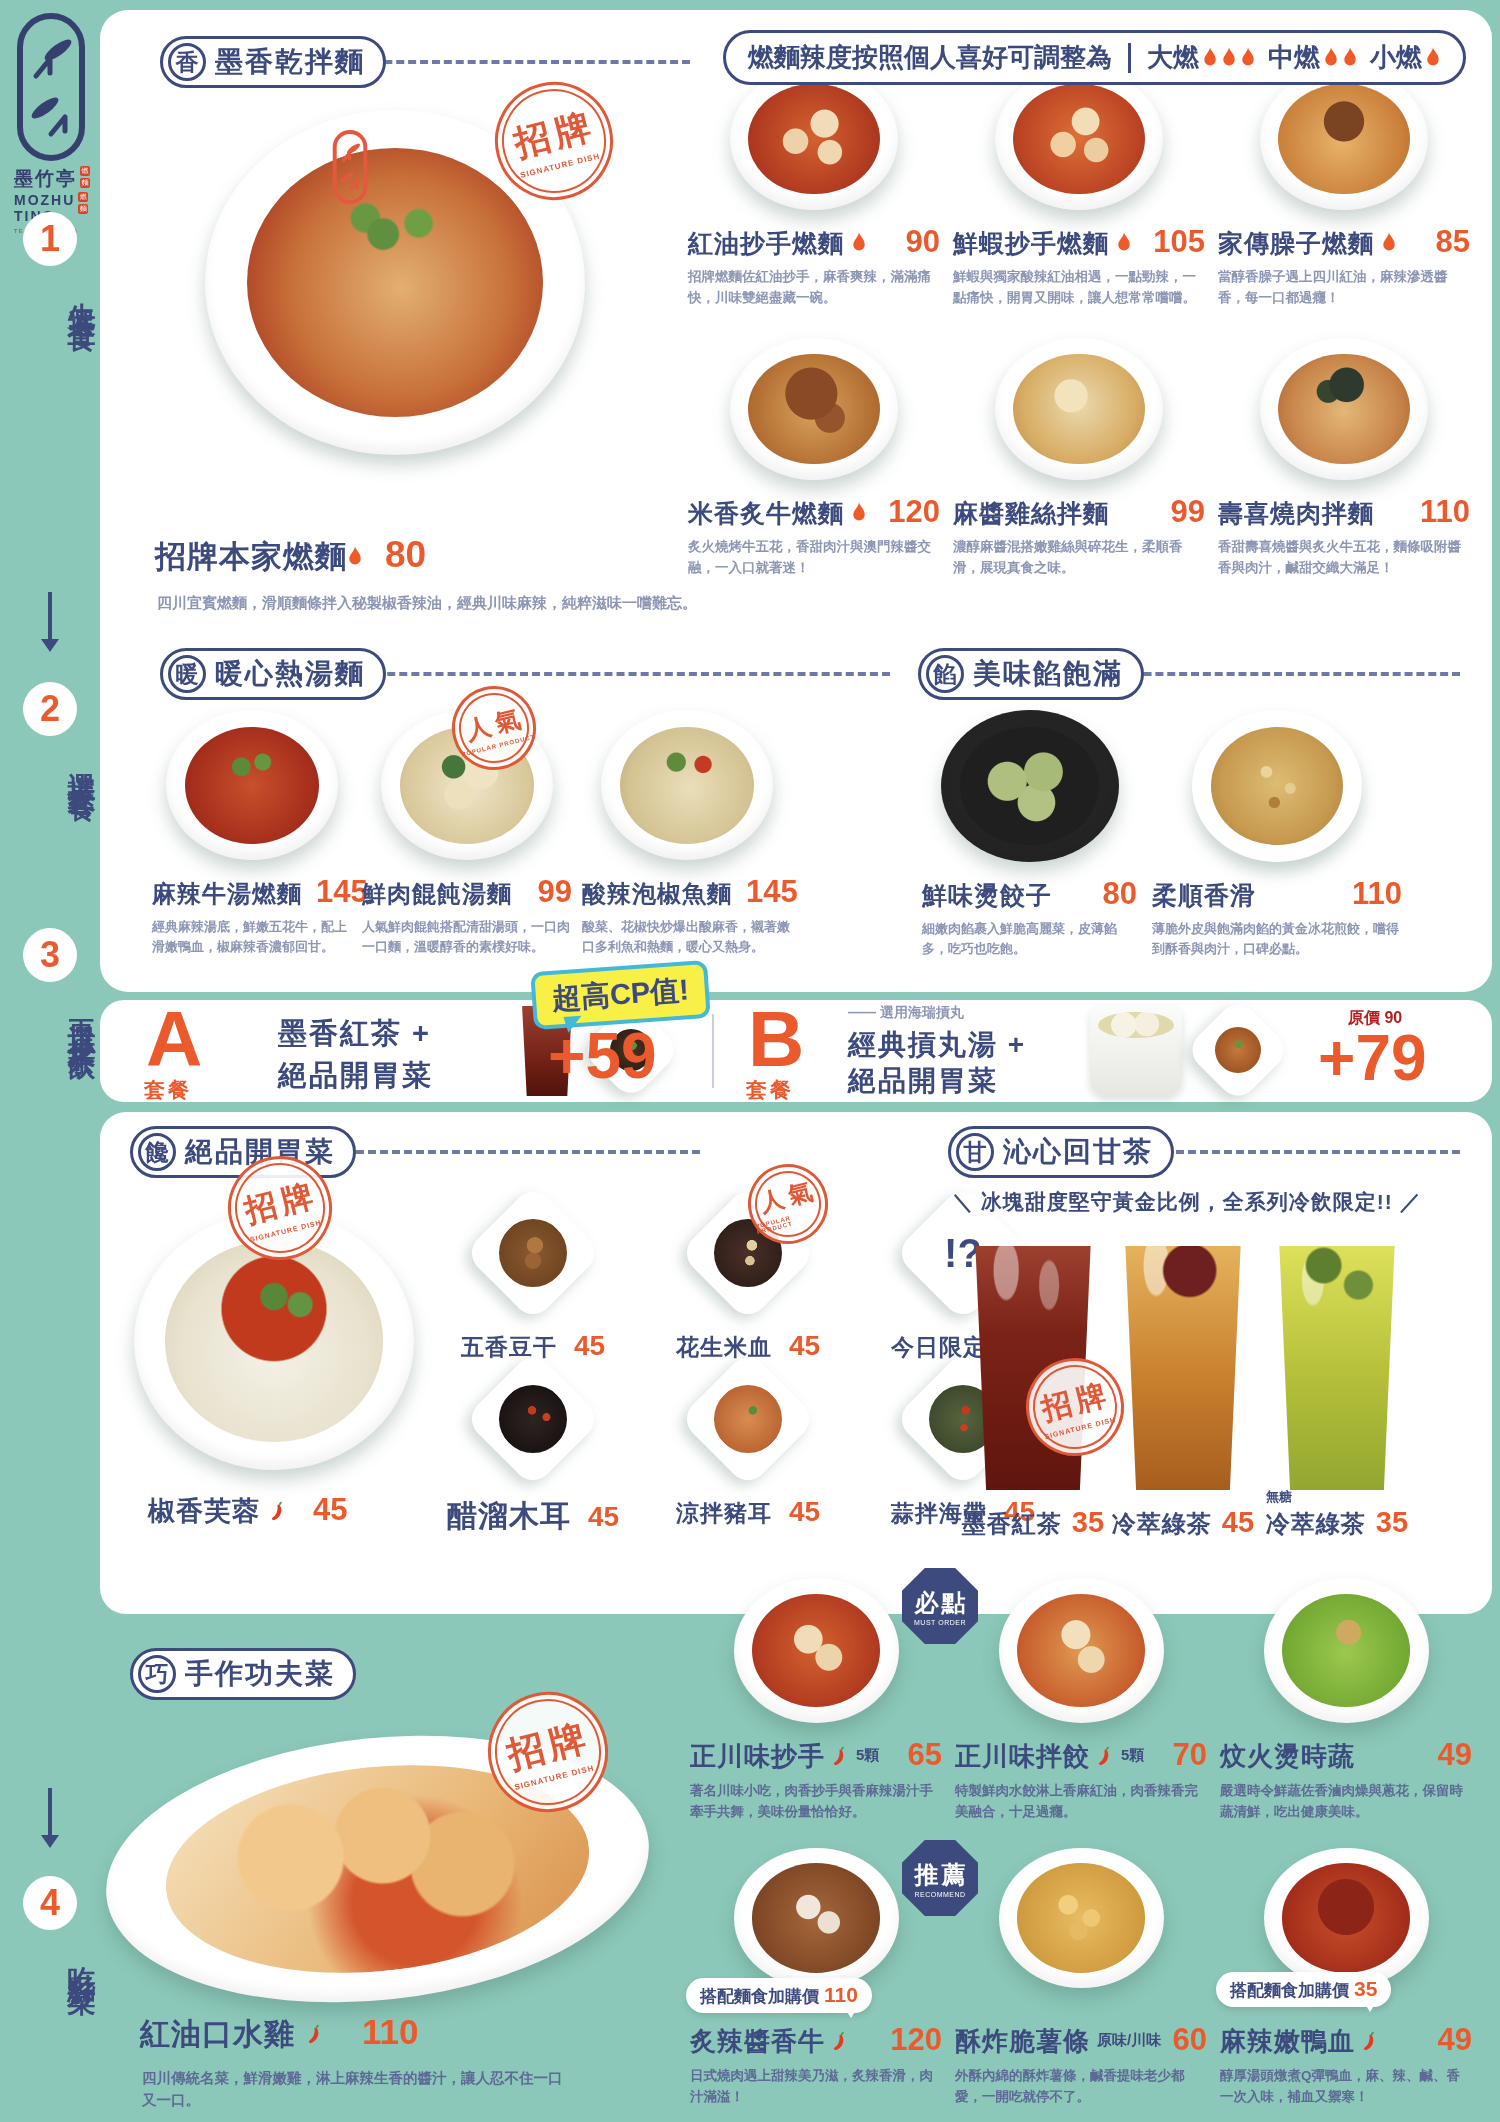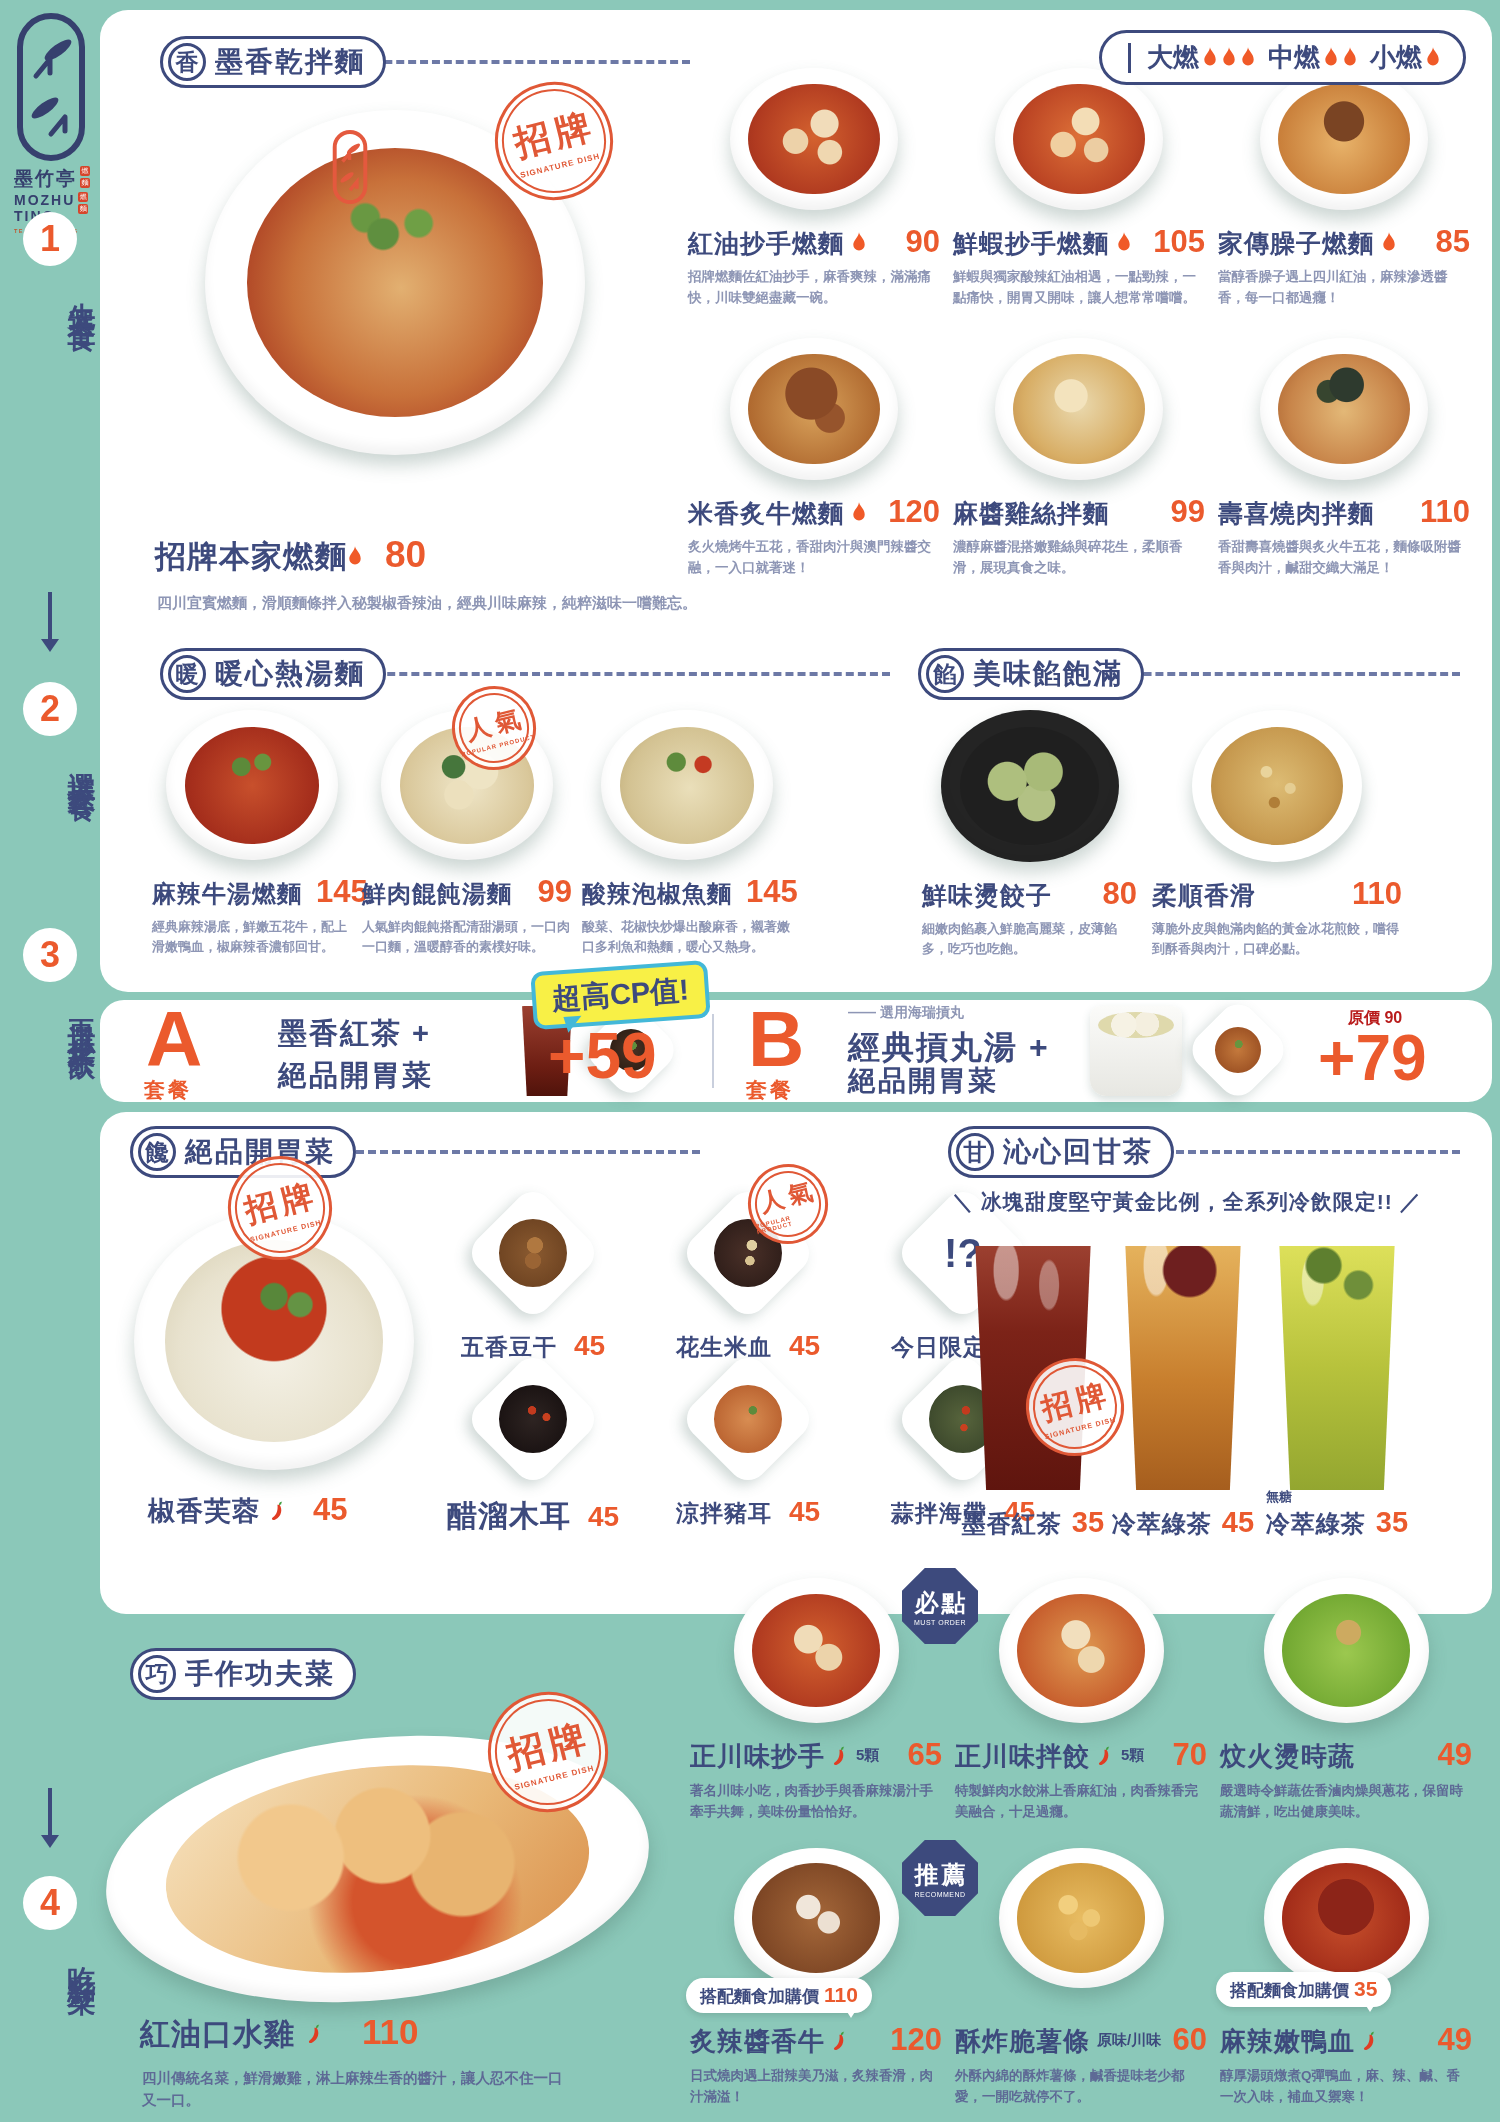--- a/index.html
+++ b/index.html
@@ -133,20 +133,21 @@
 
   <section class="panel" style="left:100px;top:10px;width:1392px;height:982px">
 
     <div class="dash" style="left:70px;top:50px;width:520px"></div>
     <div class="pill" style="left:60px;top:26px">
       <span class="tagc">香</span>
       <span>墨香乾拌麵</span>
     </div>
 
     <div class="spice" style="right:26px;top:20px">
+      <span>燃麵辣度按照個人喜好可調整為</span>
       <span class="sep"></span>
       <span class="lv">
           <span>大燃</span>
         <svg class="fl" viewBox="0 0 14 18">
             <path d="M7 0C7.5 3.5 12 5.5 12 11A5 5 0 0 1 2 11C2 7 6.5 4.5 7 0Z" fill="#f05a28"></path>
           </svg>
         <svg class="fl" viewBox="0 0 14 18">
             <path d="M7 0C7.5 3.5 12 5.5 12 11A5 5 0 0 1 2 11C2 7 6.5 4.5 7 0Z" fill="#f05a28"></path>
           </svg>
         <svg class="fl" viewBox="0 0 14 18">
@@ -325,21 +326,21 @@
     <div class="glass" style="left:418px;top:6px;width:58px;height:90px;background:linear-gradient(180deg,#9c4030,#6b1d12 70%,#50130b)"></div>
     <div class="dd" style="width:72px;height:72px;margin:0;position:absolute;left:495px;top:14px;--food:radial-gradient(circle at 45% 40%,#5d8f3d 0 12%,rgba(0,0,0,0) 13%),radial-gradient(circle at 50% 50%,#4a3325 0,#2e1e14 80%)"></div>
     <div class="orig" style="left:540px;top:2px">原價 80</div>
     <div class="plus" style="left:445px;top:24px;left:448px">+59</div>
     <div class="burst" style="left:432px;top:-34px">超高CP值!</div>
     <div class="vdiv" style="left:612px;top:14px;height:74px"></div>
 
     <div class="big-letter" style="left:648px;top:0px">B</div>
     <div class="combo-label" style="left:646px;top:76px">套餐</div>
     <div class="bnote" style="left:748px;top:4px">選用海瑞摃丸</div>
-    <div class="combo-line" style="left:748px;top:26px;font-size:32px">經典摃丸湯 +</div>
+    <div class="combo-line" style="left:748px;top:26px;font-size:28px">經典摃丸湯 +</div>
     <div class="combo-line" style="left:748px;top:62px;font-size:28px">絕品開胃菜</div>
     <div class="abs" style="left:990px;top:6px;width:92px;height:90px;background:linear-gradient(180deg,#fbfbf9,#e7e7e2);border-radius:10px 10px 16px 16px;box-shadow:0 4px 8px rgba(70,105,95,.2)">
       <div class="abs" style="left:8px;top:6px;width:76px;height:26px;border-radius:50%;background:radial-gradient(circle at 34% 50%,#f6f2e4 0 24%,rgba(0,0,0,0) 25%),radial-gradient(circle at 64% 46%,#f4efdf 0 24%,rgba(0,0,0,0) 25%),#dfd9ac"></div>
     </div>
     <div class="dd" style="width:76px;height:76px;margin:0;position:absolute;left:1100px;top:12px;--food:radial-gradient(circle at 42% 40%,#67953f 0 10%,rgba(0,0,0,0) 11%),radial-gradient(circle at 50% 50%,#c4793c 0,#9a4f22 80%)"></div>
     <div class="orig" style="left:1248px;top:8px">原價 90</div>
     <div class="plus" style="left:1218px;top:26px">+79</div>
   </section>
 
   <section class="panel" style="left:100px;top:1112px;width:1392px;height:502px;border-radius:26px">

